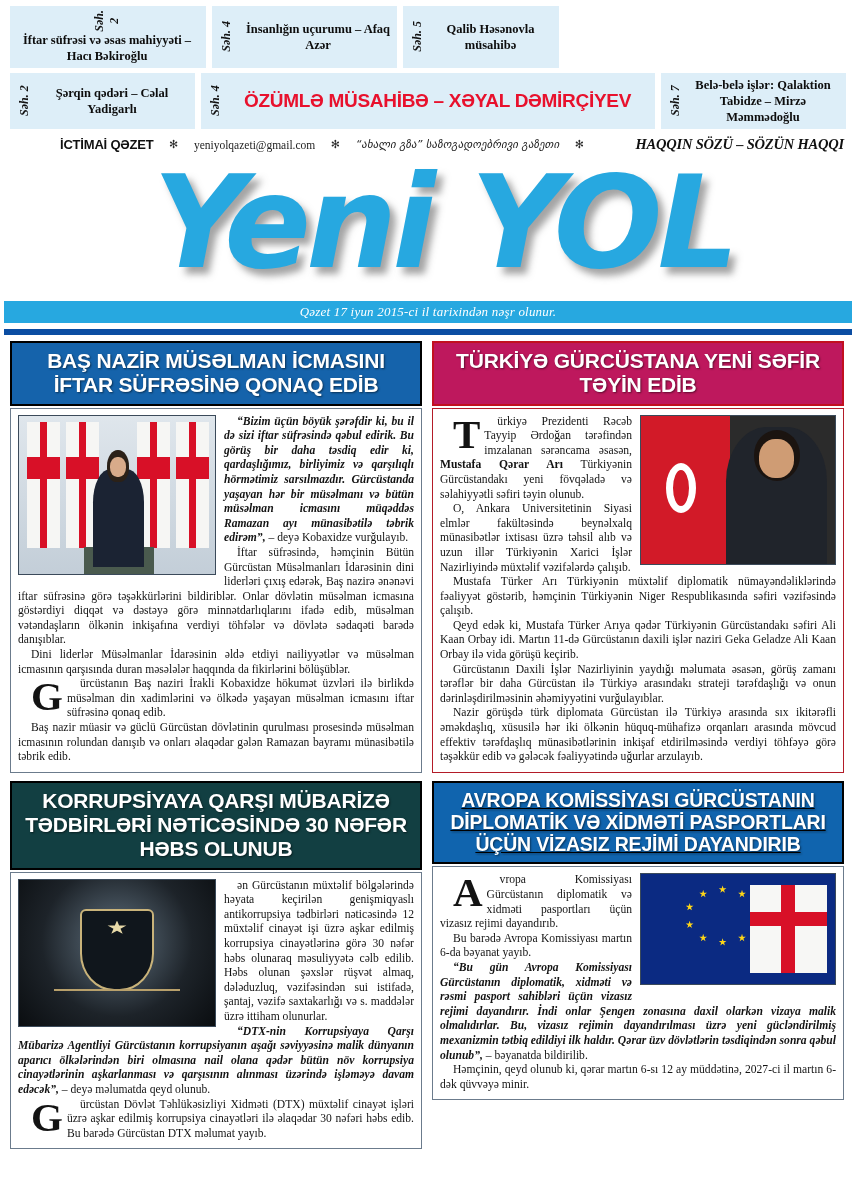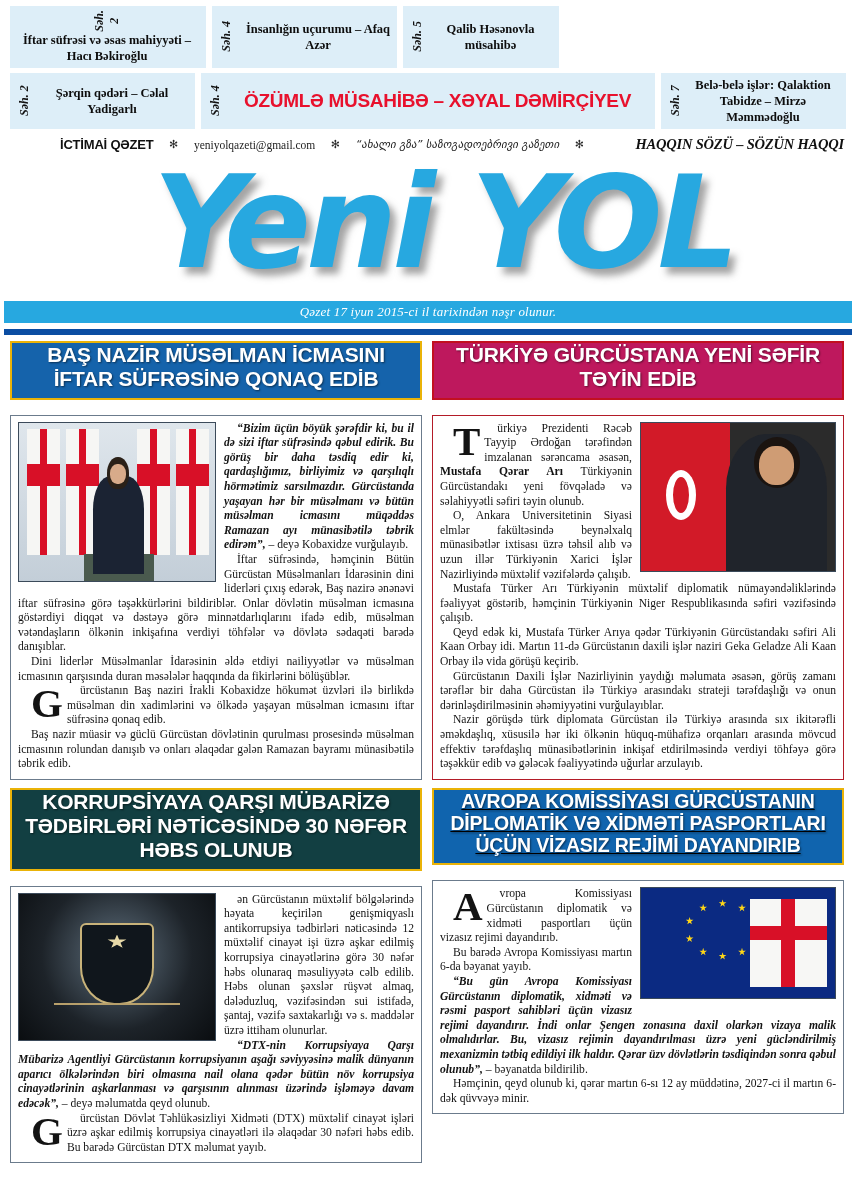--- a/index.html
+++ b/index.html
@@ -96,22 +96,22 @@
     color:#fff; font-family:"Liberation Serif", serif;
     font-style: italic; font-size: 13px; letter-spacing:.2px;
   }
   .rule-blue { height: 6px; background:#0b4da2; margin: 6px 4px 0 4px; }
 
   
   .grid { display:flex; gap: 10px; padding: 6px 10px 0 10px; }
   .col { width: 412px; }
 
   .hl {
-    border: 2px solid #eab308; padding: 0 8px 7px 8px; text-align:center;
-    margin-bottom: 15px;
+    border: 2px solid #000000; padding: 6px 8px 7px 8px; text-align:center;
+    margin-bottom: 2px;
   }
   .hl span {
     font-family:"Liberation Sans", sans-serif; font-weight: bold;
     font-size: 21px; line-height: 1.14; color:#fff;
     display:block; letter-spacing: -0.2px;
     text-shadow: 1px 1px 2px rgba(0,0,0,.5);
   }
   .hl.blue { background:#1563ab; }
   .hl.red  { background:#be185d; border-color:#c21020; }
   .hl.teal { background:#123f42; }

